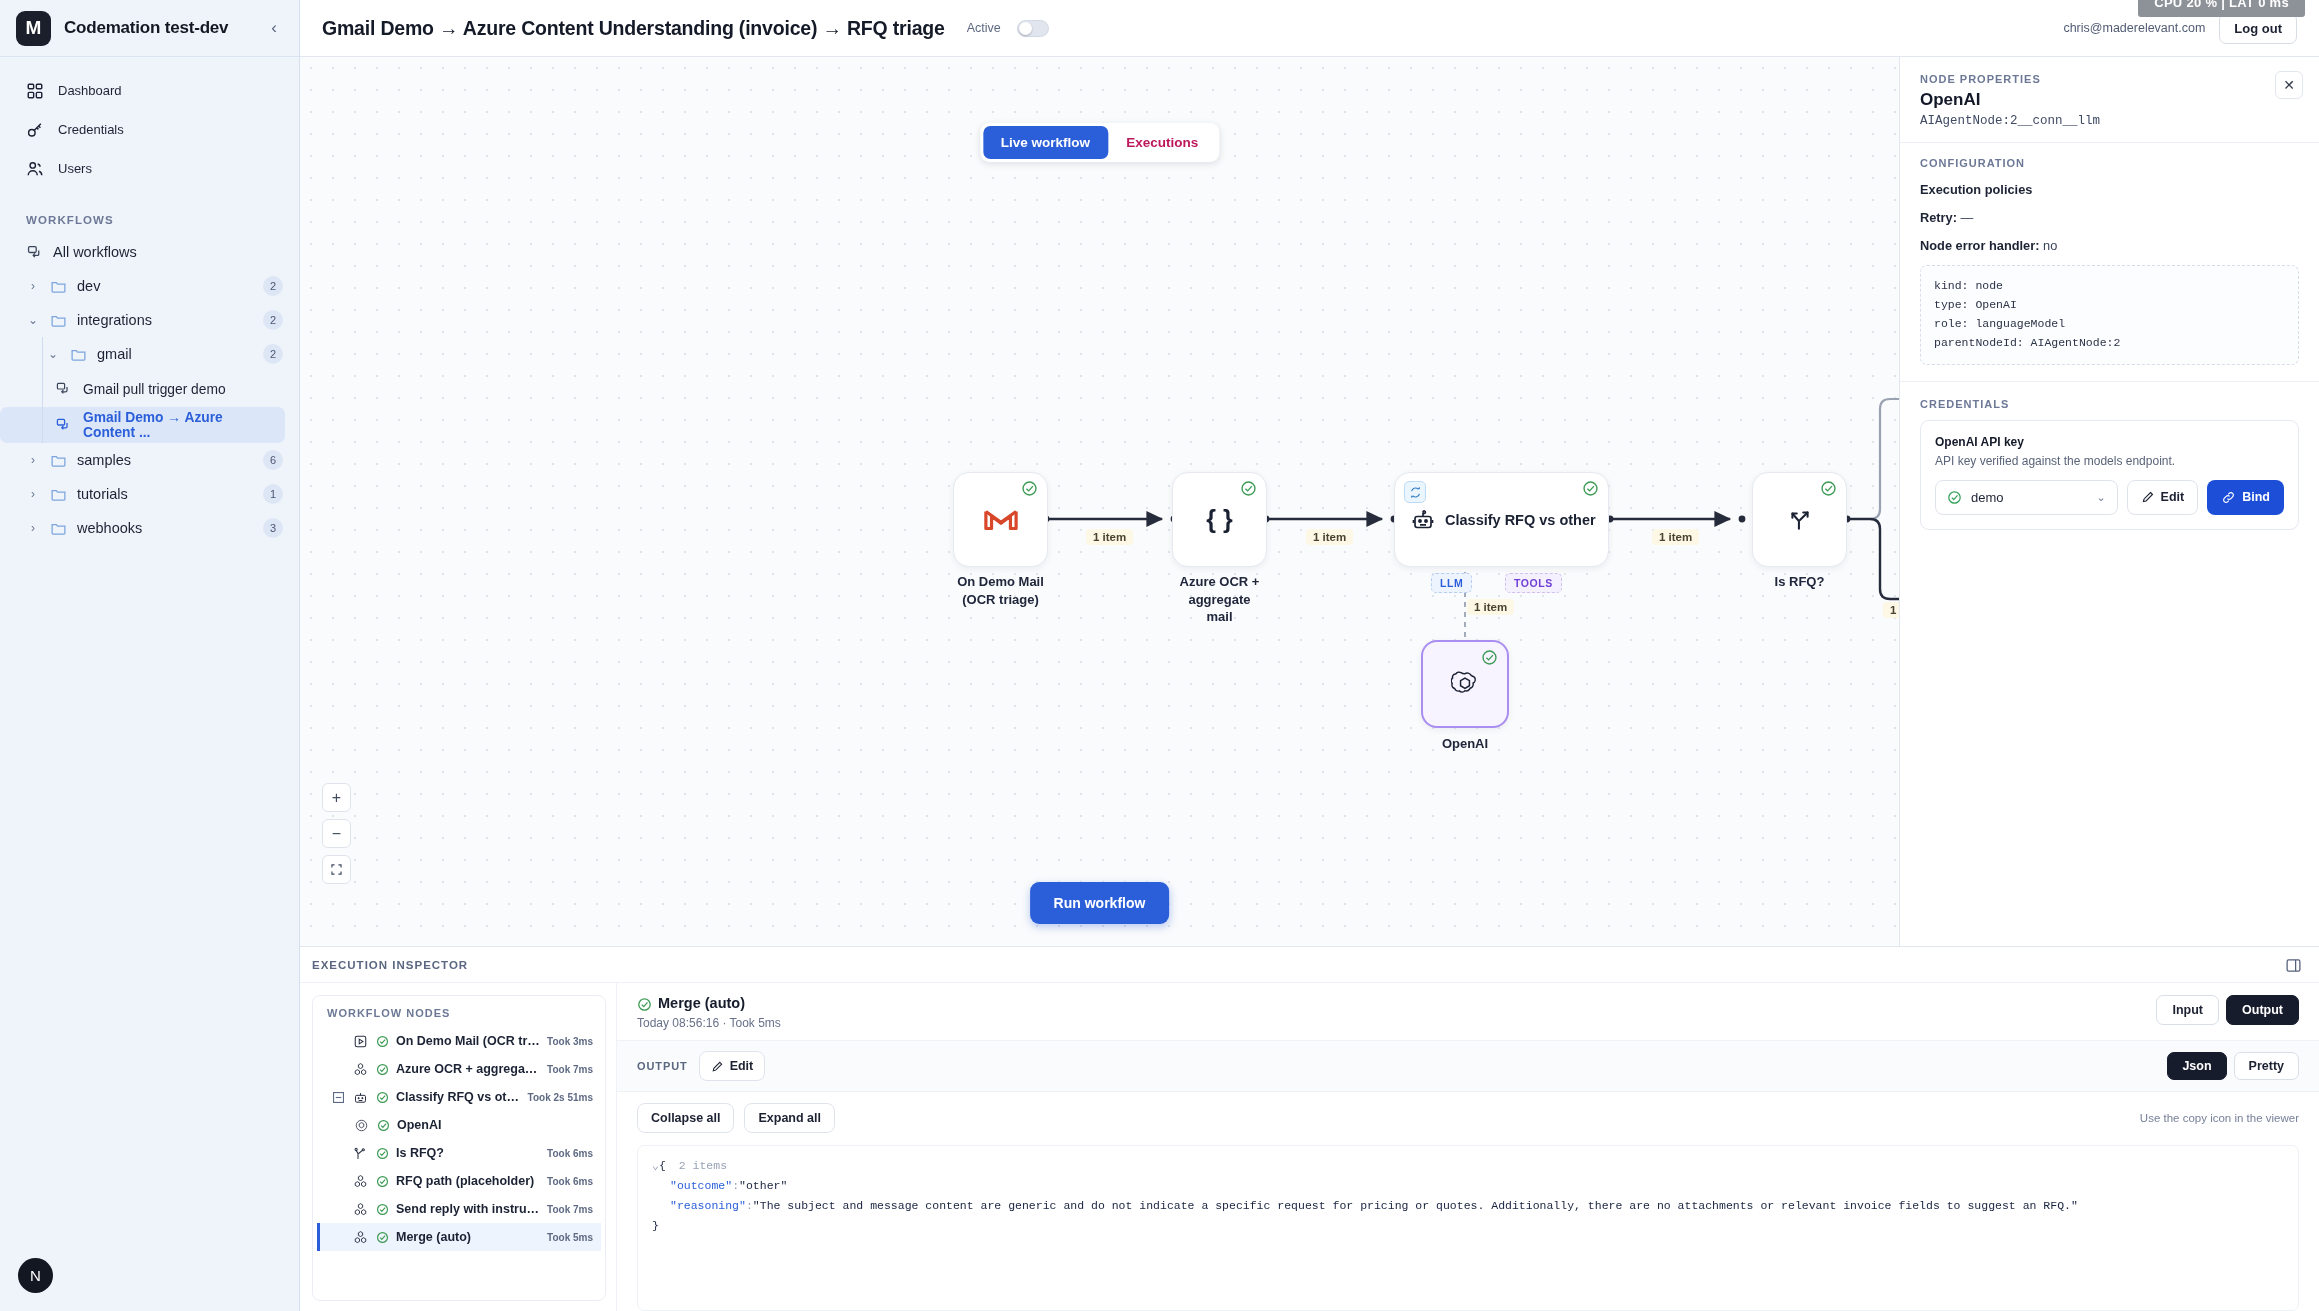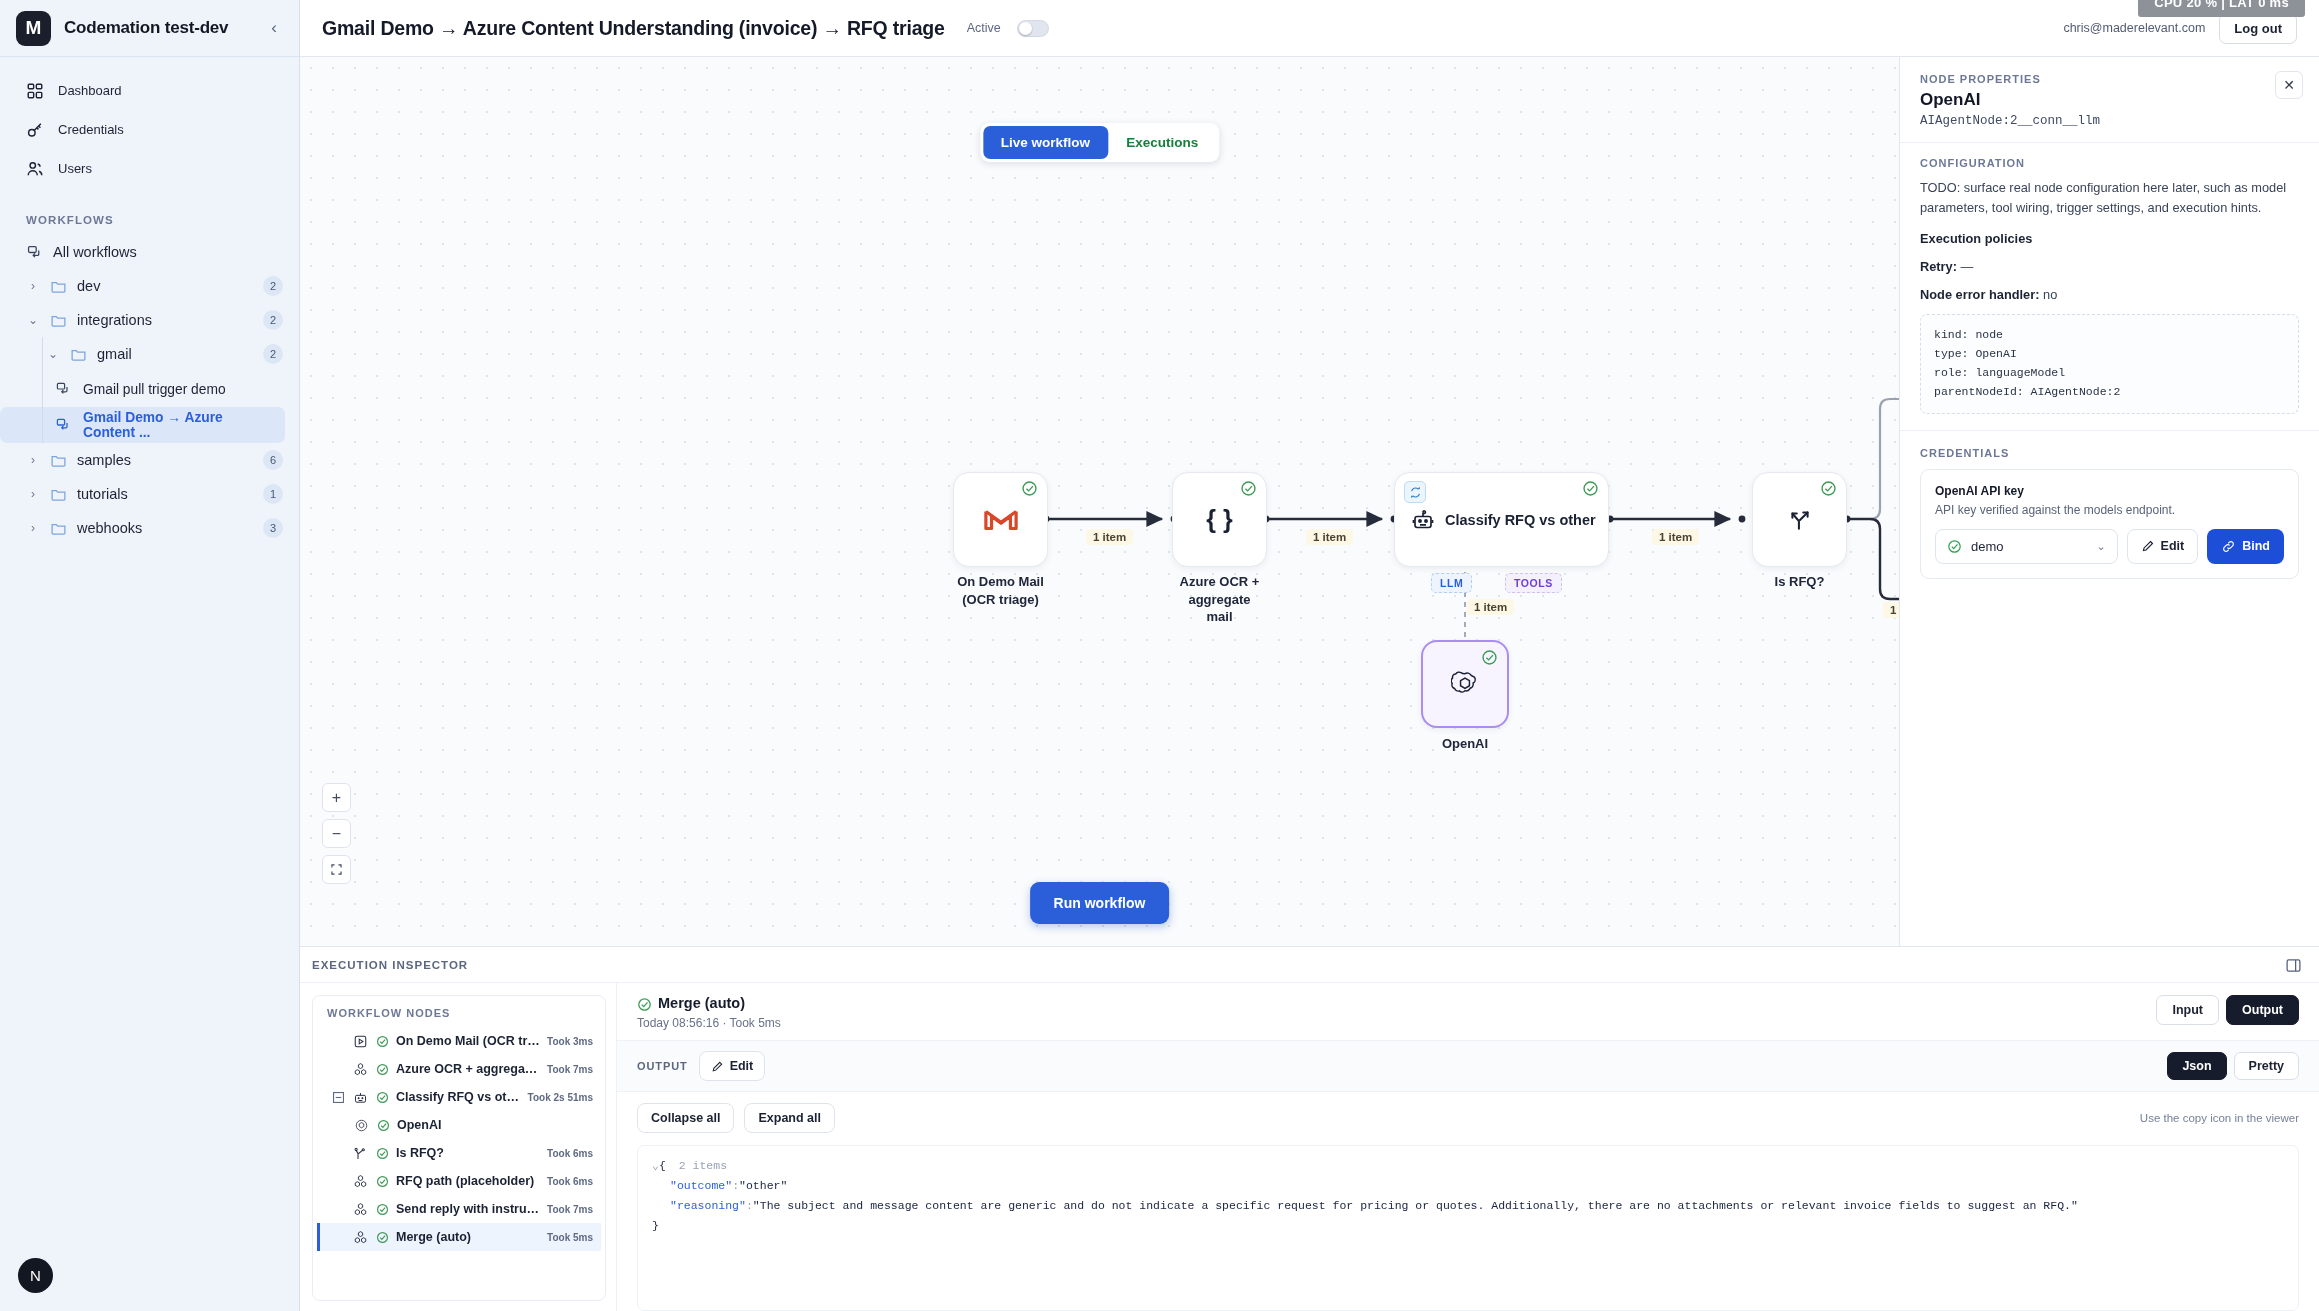--- a/index.html
+++ b/index.html
@@ -106,21 +106,21 @@
     background-image:radial-gradient(#dfe3ea 1.1px, transparent 1.1px);
     background-size:22px 22px; overflow:hidden;
   }
   .seg {
     position:absolute; top:66px; left:50%; transform:translateX(-50%);
     display:flex; background:#fff; border-radius:9px; padding:3px;
     box-shadow:0 2px 7px rgba(25,40,80,.13); z-index:20;
   }
   .seg button {
     border:0; border-radius:7px; padding:9px 18px; font-size:13.5px;
-    font-weight:bold; cursor:pointer; background:transparent; color:#15803d;
+    font-weight:bold; cursor:pointer; background:transparent; color:#be185d;
     font-family:inherit;
   }
   .seg button.on { background:#2b5fd9; color:#fff; }
 
   .run-btn {
     position:absolute; bottom:22px; left:50%; transform:translateX(-50%);
     background:#2b5fd9; color:#fff; border:0; border-radius:9px;
     padding:13px 24px; font-size:14px; font-weight:bold; cursor:pointer;
     box-shadow:0 3px 9px rgba(43,95,217,.32); font-family:inherit; z-index:20;
   }
@@ -596,21 +596,20 @@
 
       <aside class="props">
         <div class="props-head">
           <div class="props-kicker">NODE PROPERTIES</div>
           <div class="props-title">OpenAI</div>
           <div class="props-sub">AIAgentNode:2__conn__llm</div>
           <button class="props-close">✕</button>
         </div>
         <div class="props-body">
           <div class="lbl-sec">CONFIGURATION</div>
-          <div class="p-text">TODO: surface real node configuration here later, such as model parameters, tool wiring, trigger settings, and execution hints.</div>
           <div class="p-strong">Execution policies</div>
           <div class="p-strong">
             <span>Retry:</span>
             <span class="n">—</span>
           </div>
           <div class="p-strong">
             <span>Node error handler:</span>
             <span class="n">no</span>
           </div>
           <div class="code">kind: node

